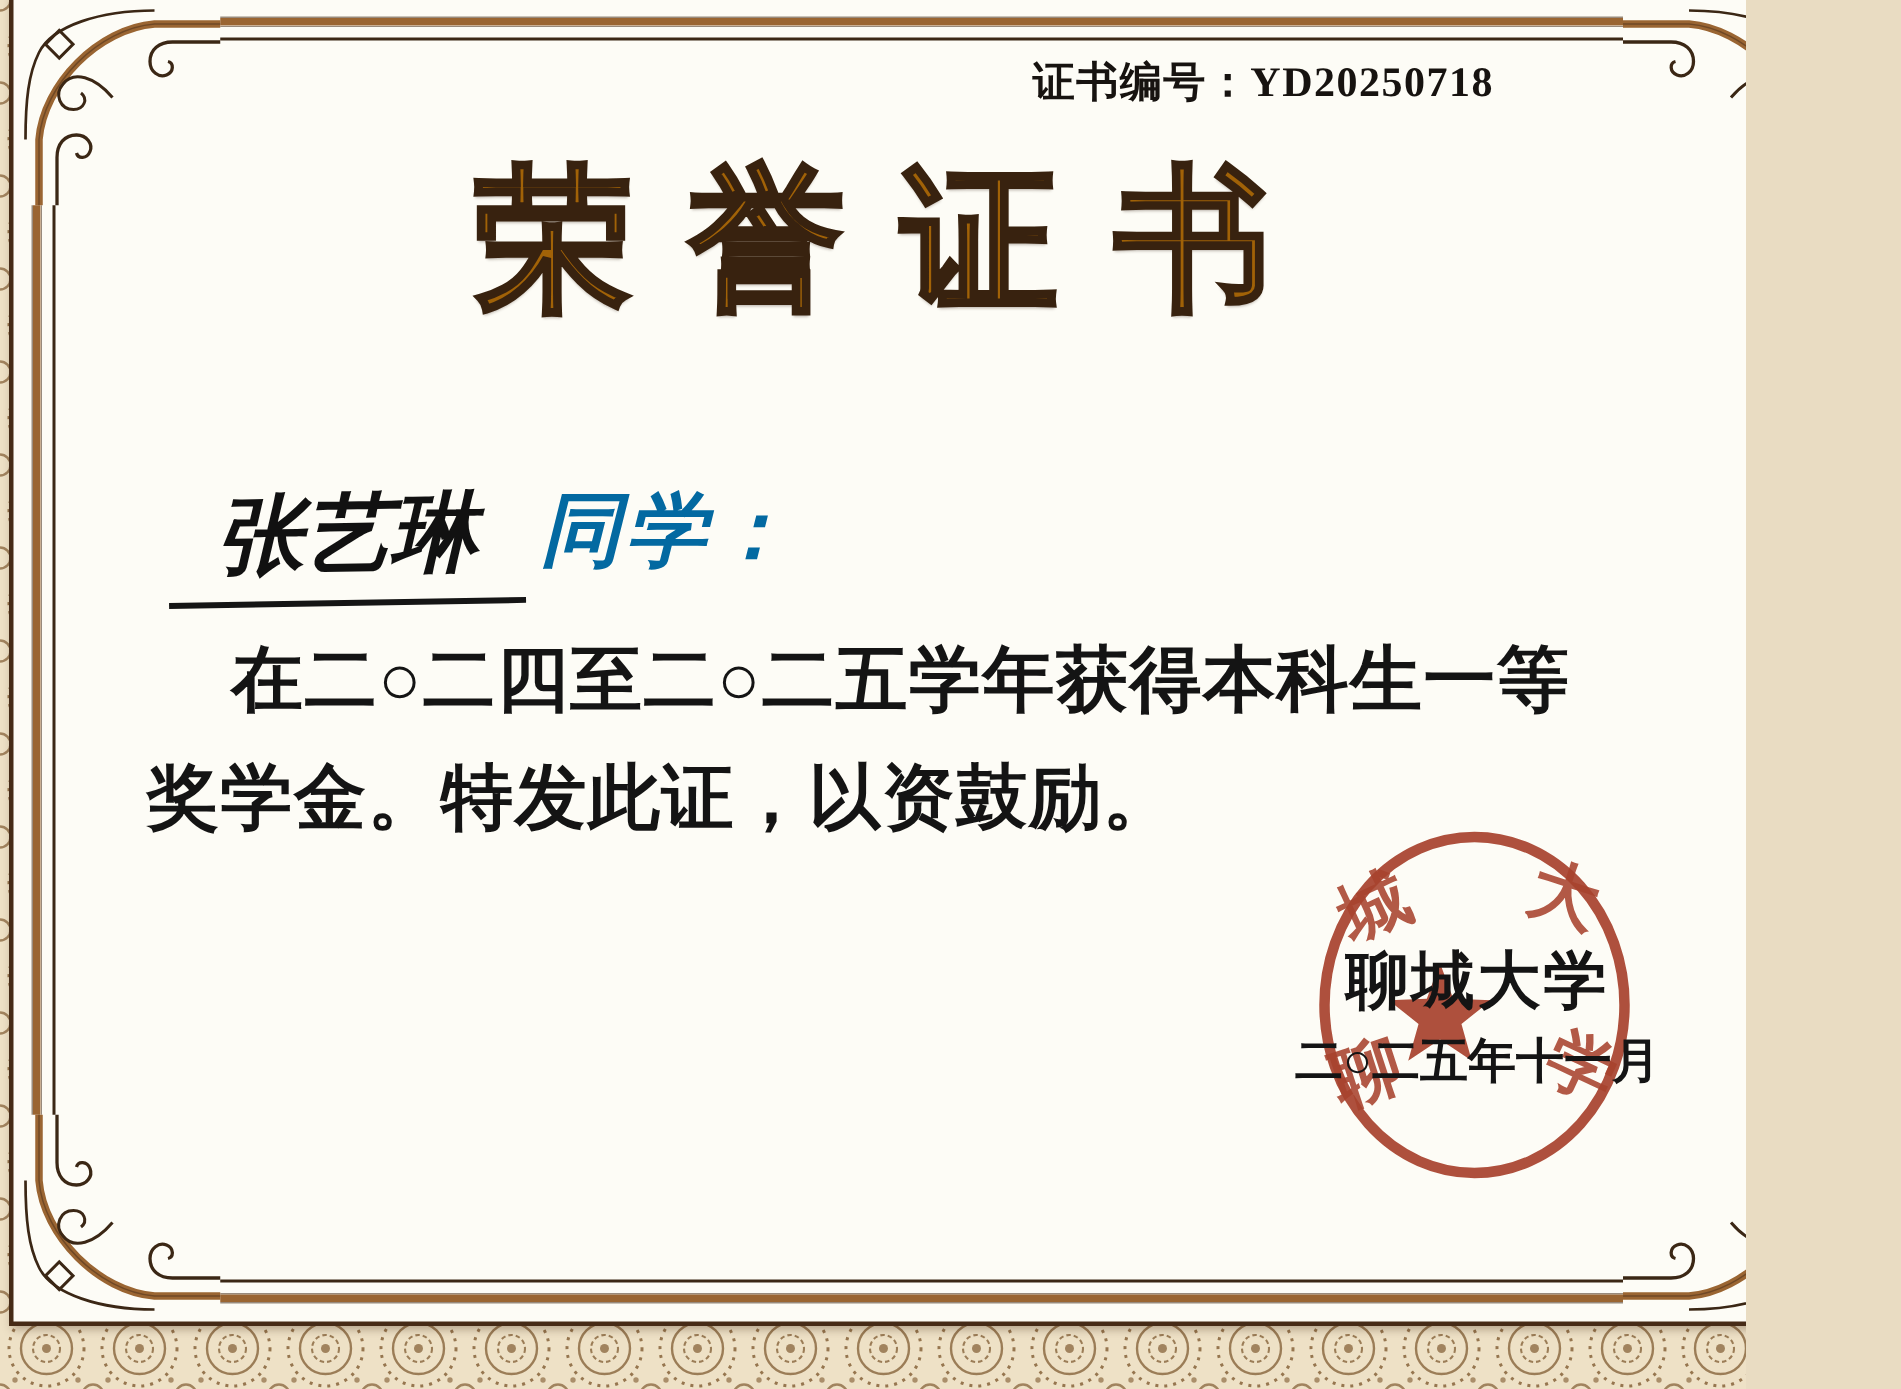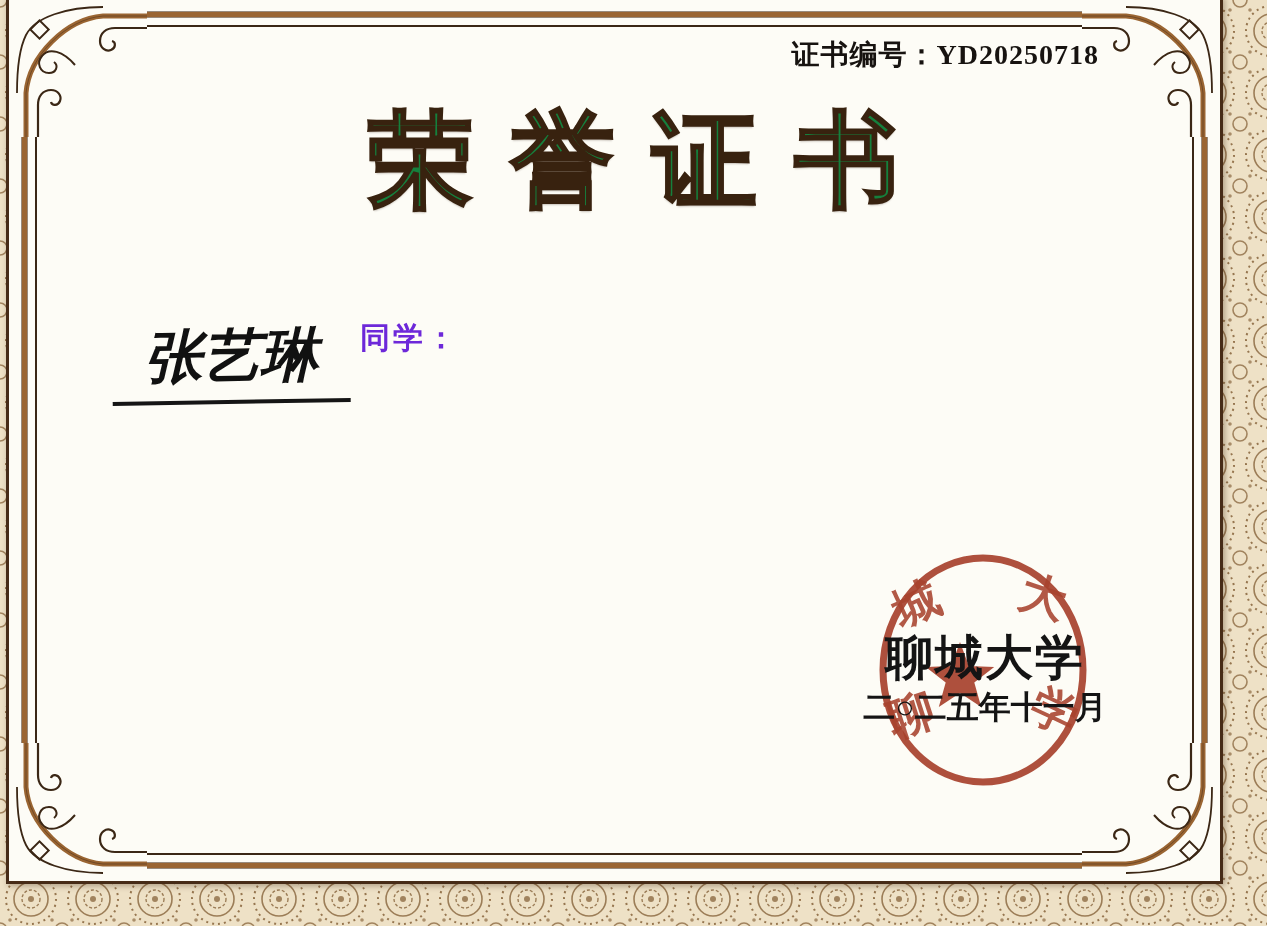--- a/index.html
+++ b/index.html
@@ -1,17 +1,17 @@
 <!DOCTYPE html>
 <html><head>
 <meta charset="utf-8">
 <style>
   html,body{margin:0;padding:0;background:#e9dcc2;}
   .page{
-    position:relative;width:1267px;height:926px;overflow:hidden;
+    position:relative;width:1164px;height:926px;overflow:hidden;
     font-family:"Liberation Serif",serif;
   }
   .lace-bg{position:absolute;left:0;top:0;width:1267px;height:926px;display:block;}
   
   .panel{
     position:absolute;left:6px;top:-4px;width:1217px;height:888px;
     box-sizing:border-box;background:#fdfcf6;border:3px solid #462b17;z-index:1;
     box-shadow:2px 2px 6px rgba(60,35,15,.35);
   }
   .gold-frame{
@@ -26,42 +26,42 @@
   .corner.br{right:2px;bottom:2px;transform:scale(-1,-1);}
   
   .serial{
     position:absolute;top:36px;right:168px;z-index:3;
     font-size:28px;font-weight:700;color:#171310;letter-spacing:1px;
   }
   .title{
     position:absolute;left:0;right:0;top:102px;margin:0;z-index:3;
     text-align:center;padding-left:38px;letter-spacing:38px;text-indent:0;
     font-family:"Liberation Sans",sans-serif;font-weight:900;font-size:104px;line-height:1.12;
-    color:#15803d;-webkit-text-stroke:2.5px #38220f;
+    color:#a16207;-webkit-text-stroke:2.5px #38220f;
     text-shadow:0 2px 2px rgba(40,20,5,.3);
   }
   .name-row{
     position:absolute;left:112px;top:318px;z-index:3;display:flex;align-items:flex-start;color:#111;
   }
   .name{
     display:inline-block;min-width:226px;text-align:center;
     border-bottom:4px solid #151515;padding:0 6px 4px 6px;
     font-size:58px;font-weight:700;font-style:italic;
     font-family:"DejaVu Serif",cursive,serif;transform:rotate(-1deg);
   }
-  .salutation{font-size:30px;font-weight:700;margin-left:10px;letter-spacing:3px;color:#6d28d9;}
+  .salutation{font-size:54px;font-weight:700;margin-left:10px;letter-spacing:3px;color:#0369a1;font-style:italic;}
   .body-text{
     position:absolute;left:98px;top:414px;width:1040px;z-index:3;
     font-size:48px;font-weight:700;color:#141414;line-height:79px;letter-spacing:1px;
   }
   .body-text p{margin:0;}
   .body-text .line1{text-indent:56px;}
   .issuer{
     position:absolute;left:855px;top:626px;width:260px;z-index:4;text-align:center;
-    font-size:48px;font-weight:700;color:#141414;letter-spacing:2px;
+    font-size:42px;font-weight:700;color:#141414;letter-spacing:2px;
   }
   .issue-date{
     position:absolute;left:818px;top:686px;width:334px;z-index:4;text-align:center;
     font-size:32px;font-weight:700;color:#141414;
   }
   .seal-svg{position:absolute;left:855px;top:548px;width:260px;height:250px;z-index:2;}
   .seal-char{font-size:46px;font-weight:700;fill:#a8432e;opacity:.88;
     font-family:"Liberation Serif",serif;}
 </style>
 </head>
@@ -121,20 +121,24 @@
     <span>证书编号：</span><span>YD20250718</span>
   </div>
 
   <h1 class="title">荣誉证书</h1>
 
   <div class="name-row">
     <span class="name">张艺琳</span>
     <span class="salutation">同学：</span>
   </div>
 
+  <div class="body-text">
+    <p class="line1">在二○二四至二○二五学年获得本科生一等</p>
+    <p class="line2">奖学金。特发此证，以资鼓励。</p>
+  </div>
 
   <svg class="seal-svg" viewBox="0 0 260 250" xmlns="http://www.w3.org/2000/svg">
     <ellipse cx="128" cy="122" rx="100" ry="112" fill="none" stroke="#a8432e" stroke-width="7" opacity="0.93"></ellipse>
     <text class="seal-char" x="40" y="75" transform="rotate(-25 55 62)">城</text>
     <text class="seal-char" x="165" y="62" transform="rotate(18 180 48)">大</text>
     <text class="seal-char" x="33" y="185" transform="rotate(-18 48 168)">聊</text>
     <text class="seal-char" x="178" y="175" transform="rotate(25 192 158)">学</text>
     <polygon points="105,94 113.8,117.9 139.2,118.9 119.3,134.6 126.2,159.1 105,145 83.8,159.1 90.7,134.6 70.8,118.9 96.2,117.9" fill="#a8432e" opacity="0.93"></polygon>
   </svg>
 

